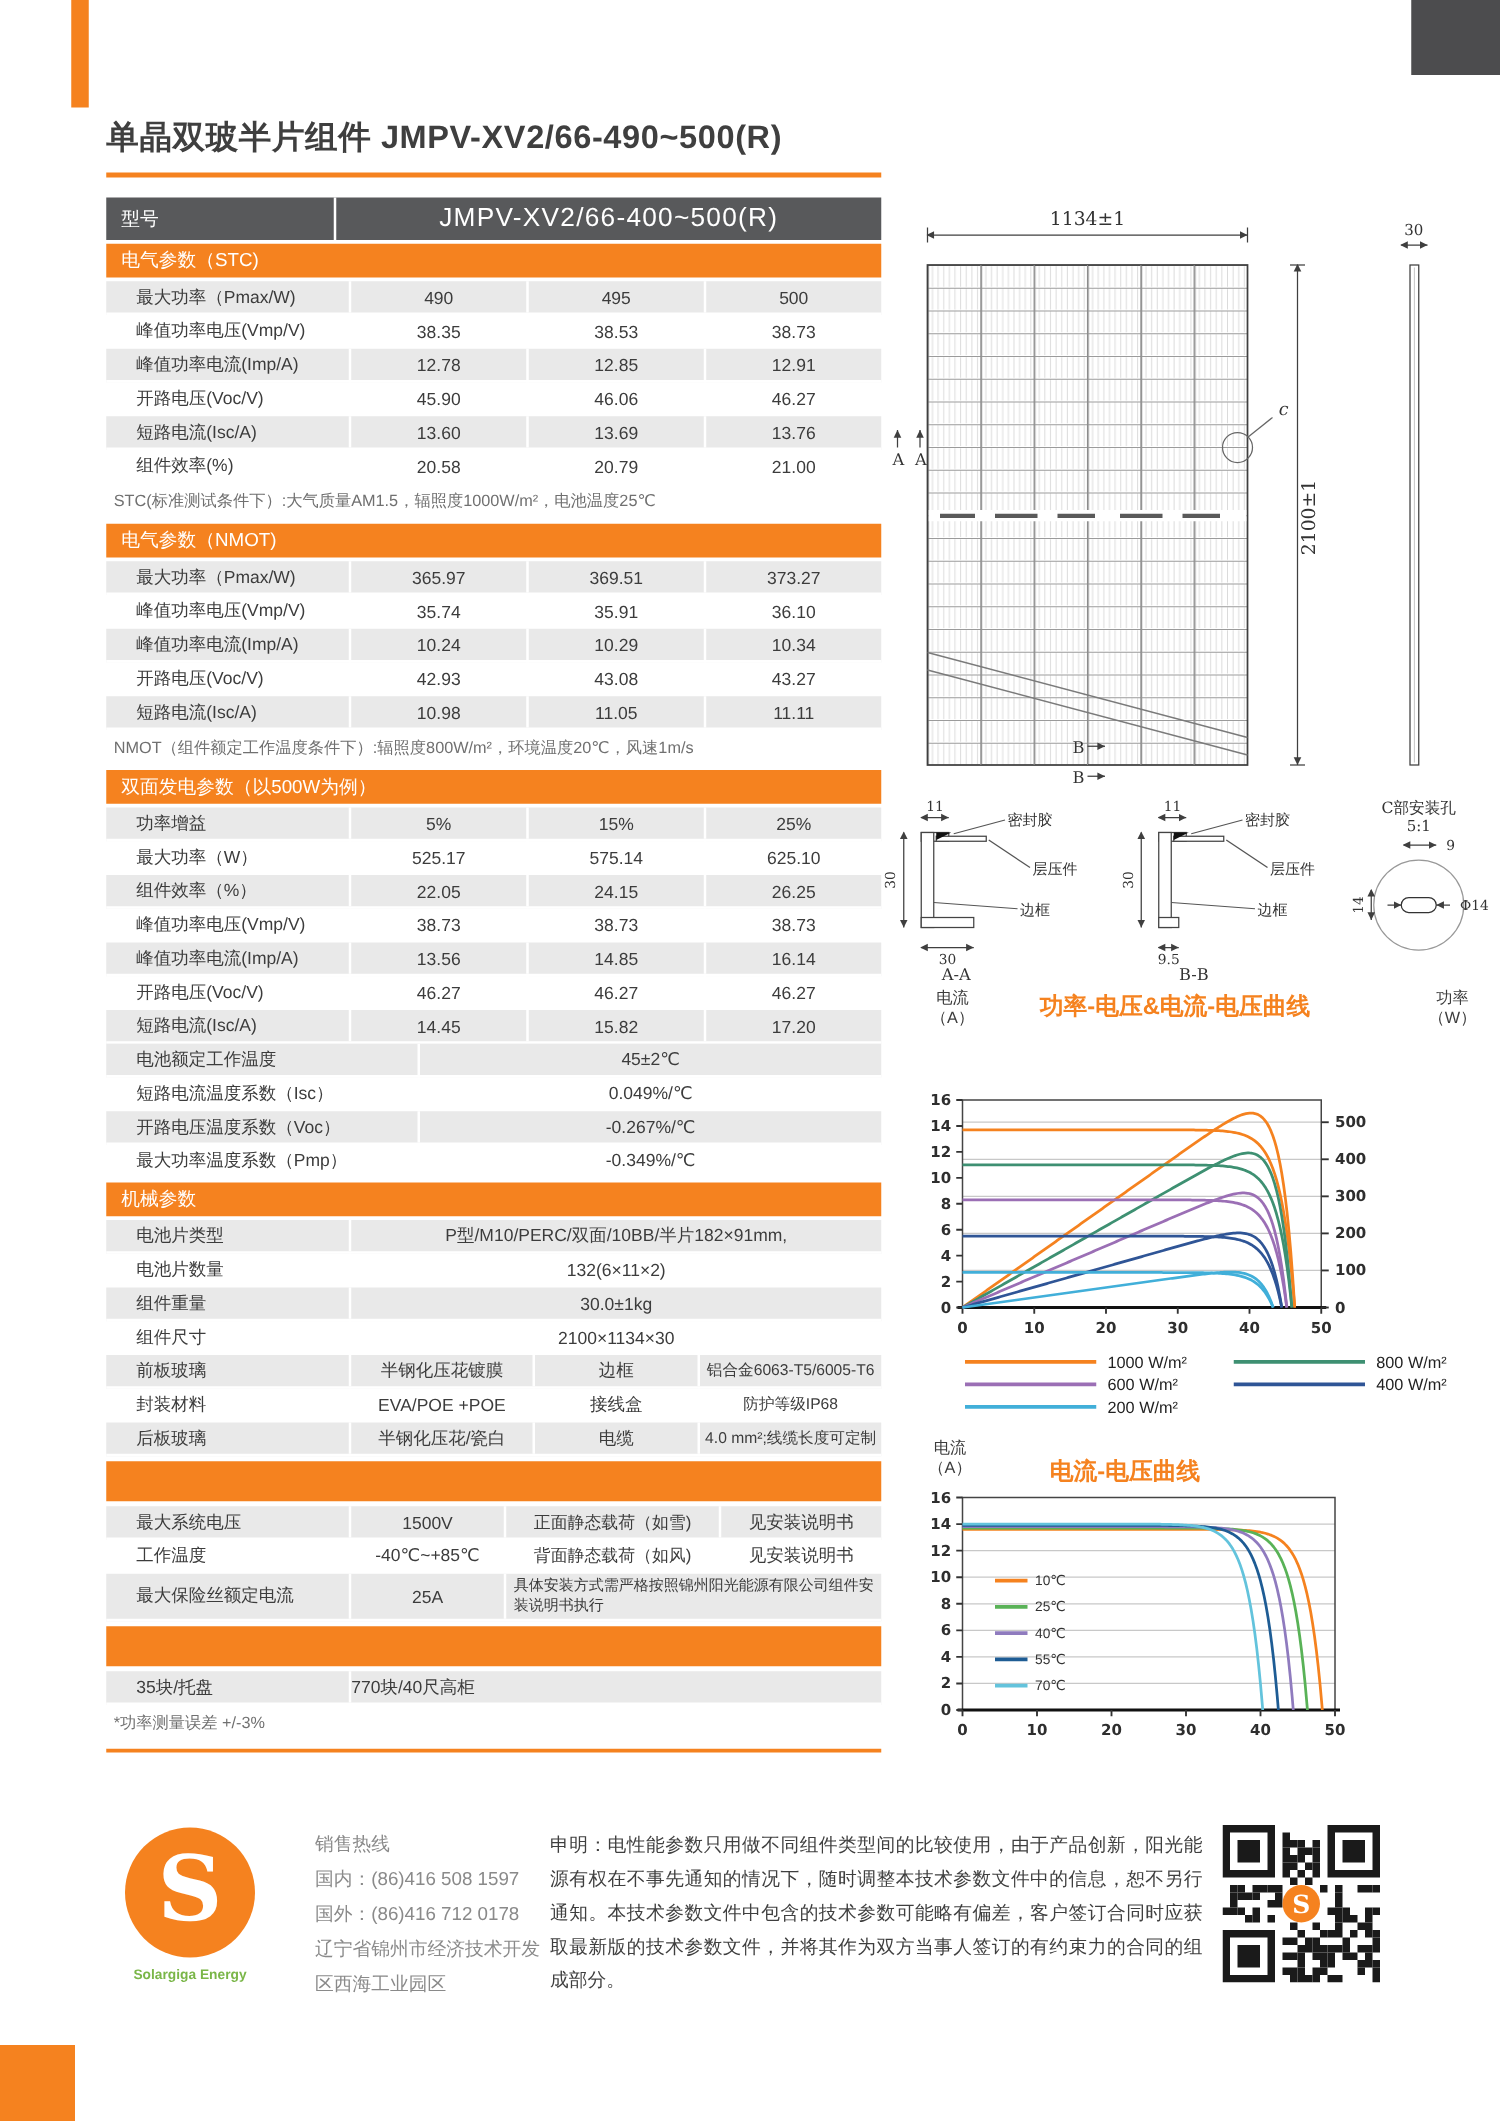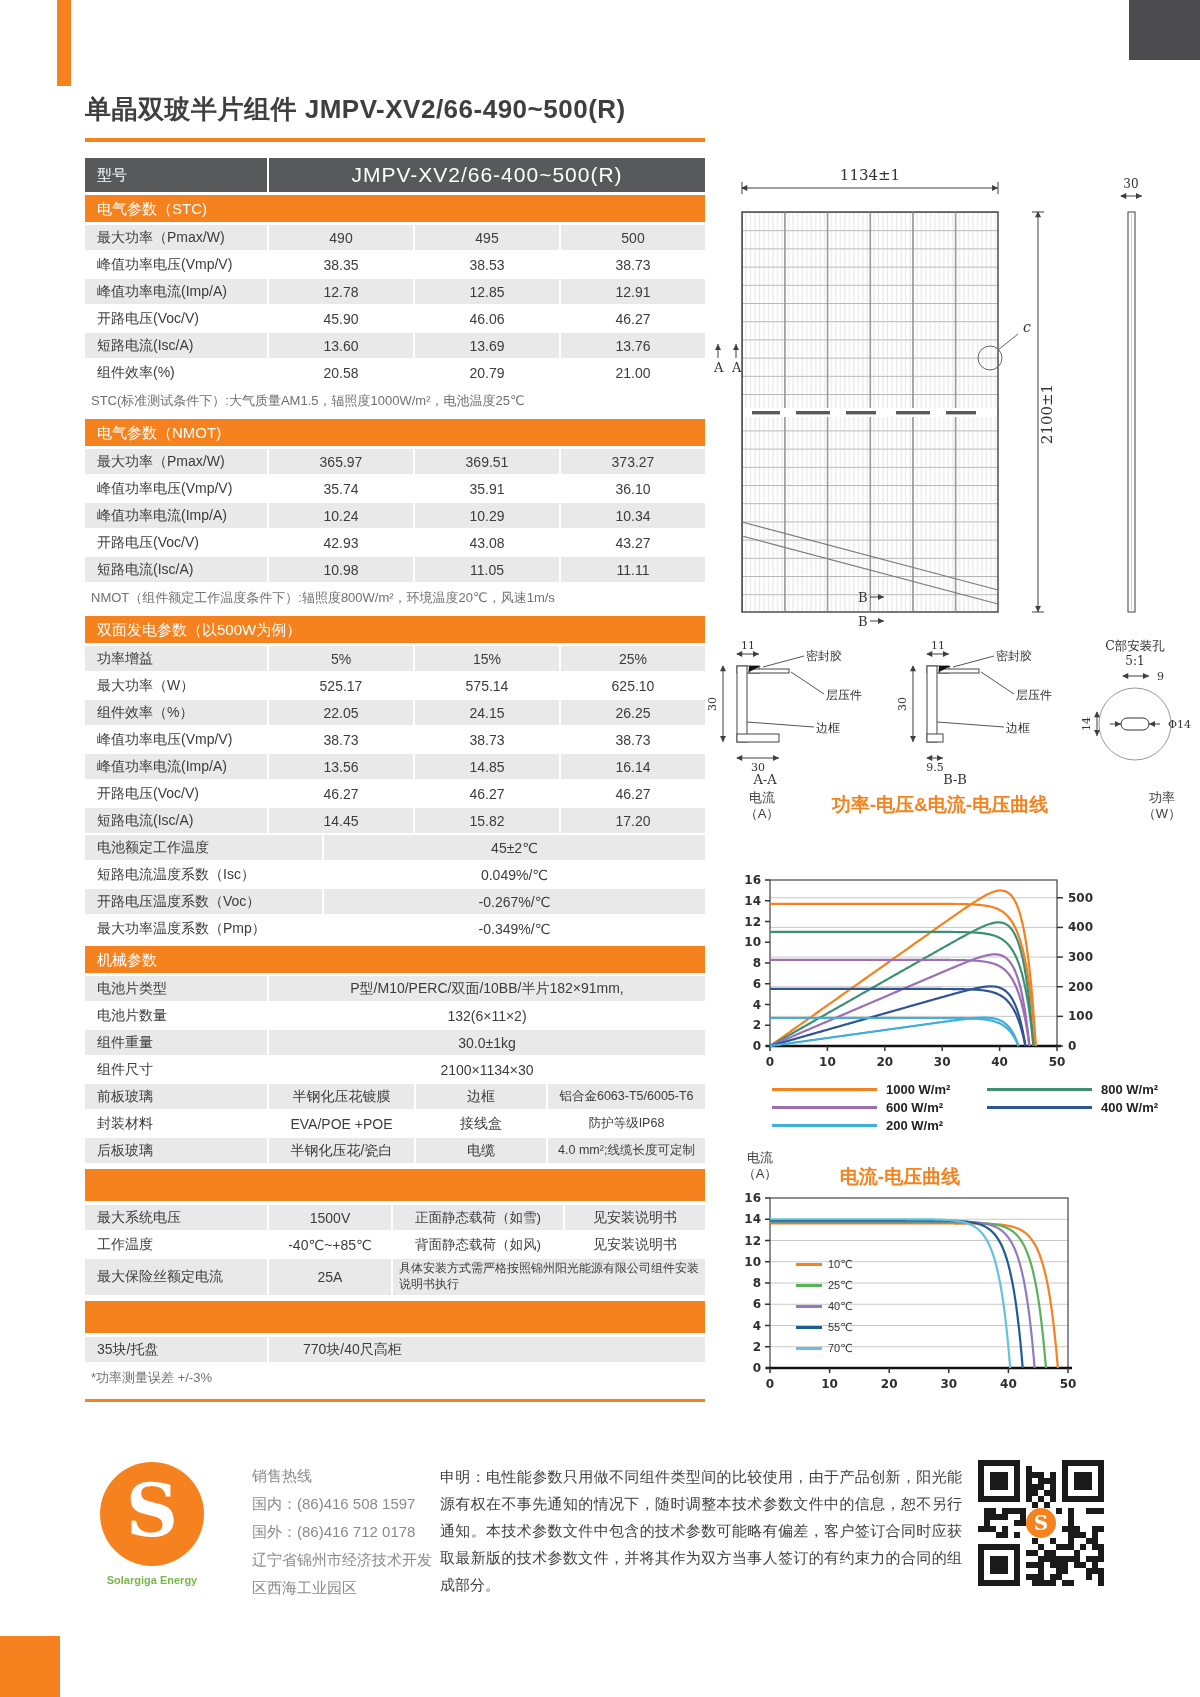--- a/index.html
+++ b/index.html
@@ -16,40 +16,40 @@
   #title-rule{left:85px;top:138px;width:620px;height:4px;background:#F5821F;}
   
   #left-col{left:85px;top:158px;width:620px;}
   .model-row{display:flex;height:34px;background:#58595b;color:#fff;align-items:center;}
   .model-row .ml{width:170px;padding-left:12px;font-size:15px;border-right:2px solid #fff;align-self:stretch;display:flex;align-items:center;}
   .model-row .mv{flex:1;text-align:center;font-size:21px;letter-spacing:1px;}
   .sec{height:27px;line-height:27px;background:#F5821F;color:#fff;font-size:15px;padding-left:12px;margin:3px 0;}
   .row{display:flex;height:25px;align-items:center;border-bottom:2px solid #fff;font-size:14px;}
   .row.g{background:#e9e9e9;}
   .row.w{background:#fff;}
-  .lab{width:170px;padding-left:12px;flex:0 0 auto;}
+  .lab{width:170px;padding-left:24px;flex:0 0 auto;}
   .val{flex:1;text-align:center;border-left:2px solid #fff;align-self:stretch;display:flex;align-items:center;justify-content:center;}
   .c1{flex:0 0 145px;} .c2{flex:0 0 130px;font-size:14px;} .c3{flex:1;font-size:12.5px;}
   .k1{flex:0 0 122px;} .k2{flex:0 0 170px;font-size:13.5px;} .k3{flex:1;}
   .cell{text-align:center;border-left:2px solid #fff;align-self:stretch;display:flex;align-items:center;justify-content:center;}
   .note{font-size:13px;color:#707070;padding:5px 2px 6px 6px;}
   .band{height:32px;background:#F5821F;margin:4px 0;}
   .row.tall{height:36px;align-items:center;}
   .note3{flex:1;font-size:12px;line-height:1.3;text-align:left;padding:2px 6px;border-left:2px solid #fff;}
-  .valL{flex:1;text-align:center;padding-left:34px;border-left:2px solid #fff;align-self:stretch;display:flex;align-items:center;}
+  .valL{flex:1;text-align:center;border-left:2px solid #fff;align-self:stretch;display:flex;align-items:center;}
   #bottom-rule{height:3px;background:#F5821F;margin-top:6px;}
   
   .chart{font-family:"DejaVu Sans","Liberation Sans",sans-serif;}
   .chart-title{font-size:19px;font-weight:bold;color:#F5821F;text-align:center;}
   .axlab{font-size:13px;color:#3c3c3c;text-align:center;line-height:16px;}
   .legend1{left:772px;top:1082px;display:grid;grid-template-columns:215px 205px;row-gap:4px;}
   .legend2{left:796px;top:1254px;}
   .lg-item{display:flex;align-items:center;height:14px;}
   .legend1 .lg-line{width:105px;height:3px;margin-right:9px;flex:0 0 auto;}
-  .legend1 .lg-text{font-size:13px;font-weight:700;color:#222;}
+  .legend1 .lg-text{font-size:13px;font-weight:400;color:#222;}
   .legend2 .lg-item{height:21px;}
   .legend2 .lg-line{width:26px;height:2.5px;margin-right:6px;flex:0 0 auto;}
   .legend2 .lg-text{font-size:11px;color:#333;}
   
   svg text{font-family:"DejaVu Serif","Liberation Serif",serif;}
   svg.chart text{font-family:"DejaVu Sans","Liberation Sans",sans-serif;}
   
   #logo-circle{left:100px;top:1462px;width:104px;height:104px;border-radius:52%;background:#F5821F;
                display:flex;align-items:center;justify-content:center;}
   #logo-circle span{color:#fff;font-size:72px;font-weight:bold;font-family:"DejaVu Serif",serif;transform:translateY(-4px);}

